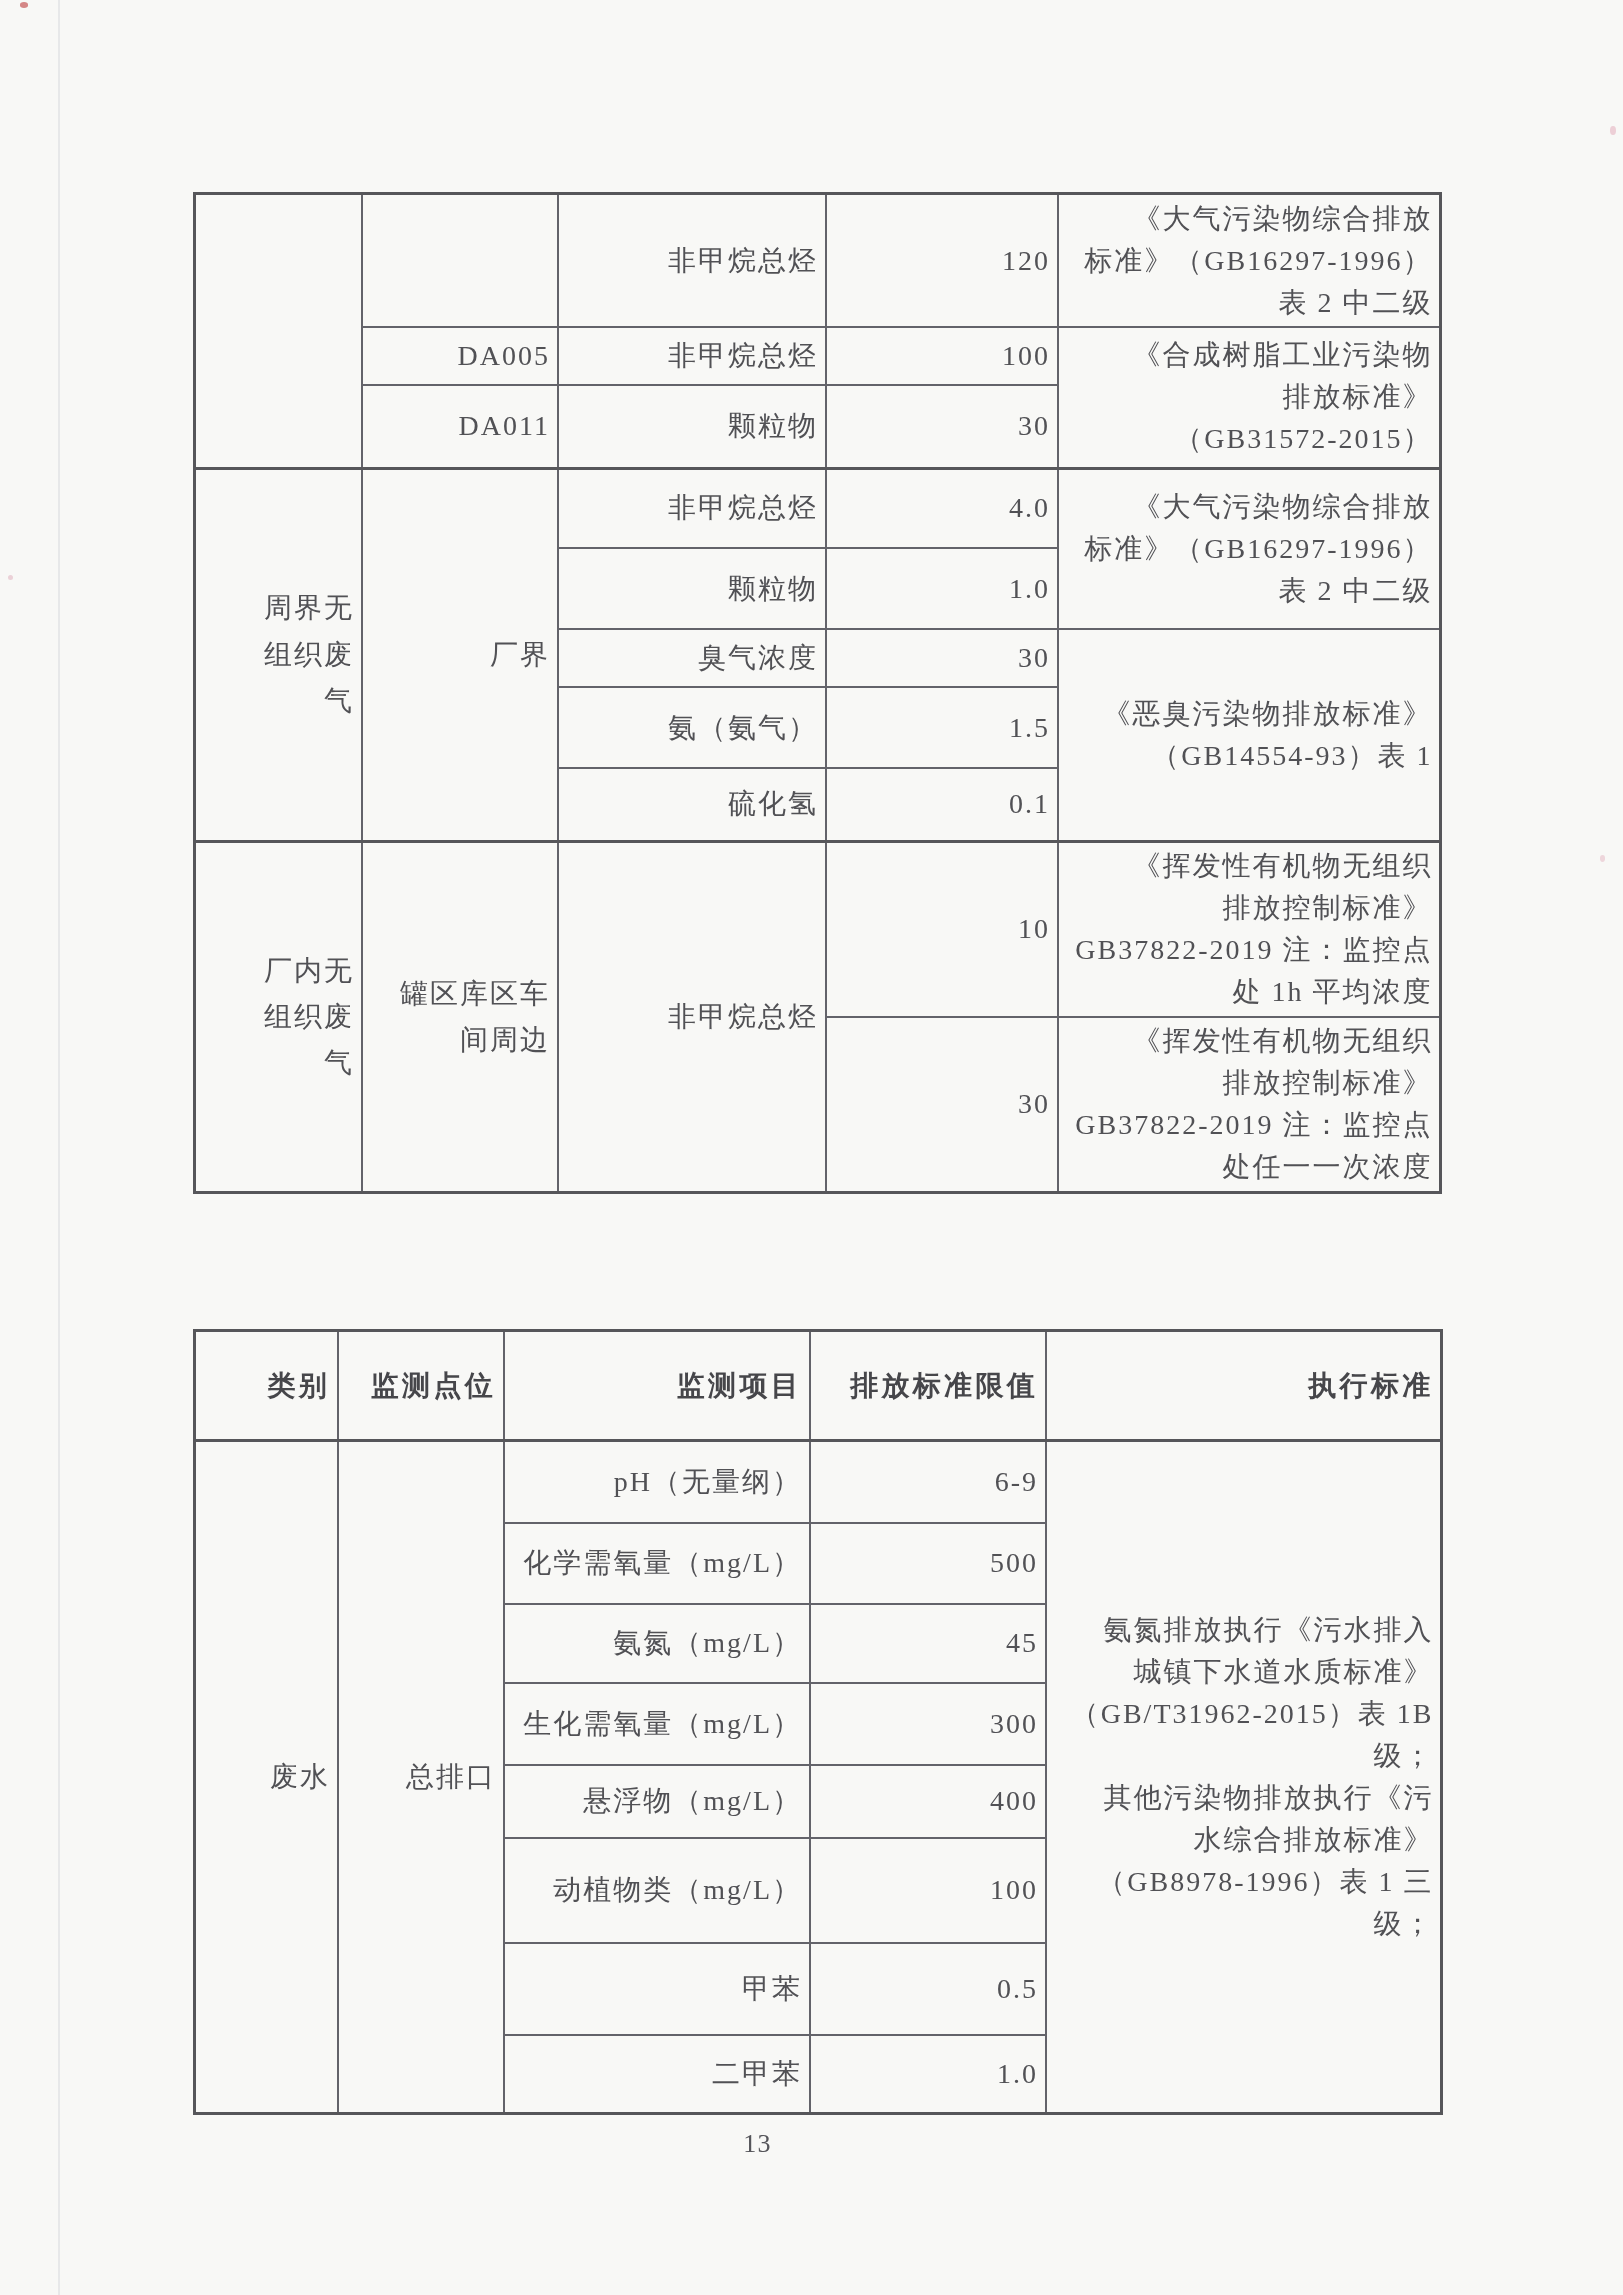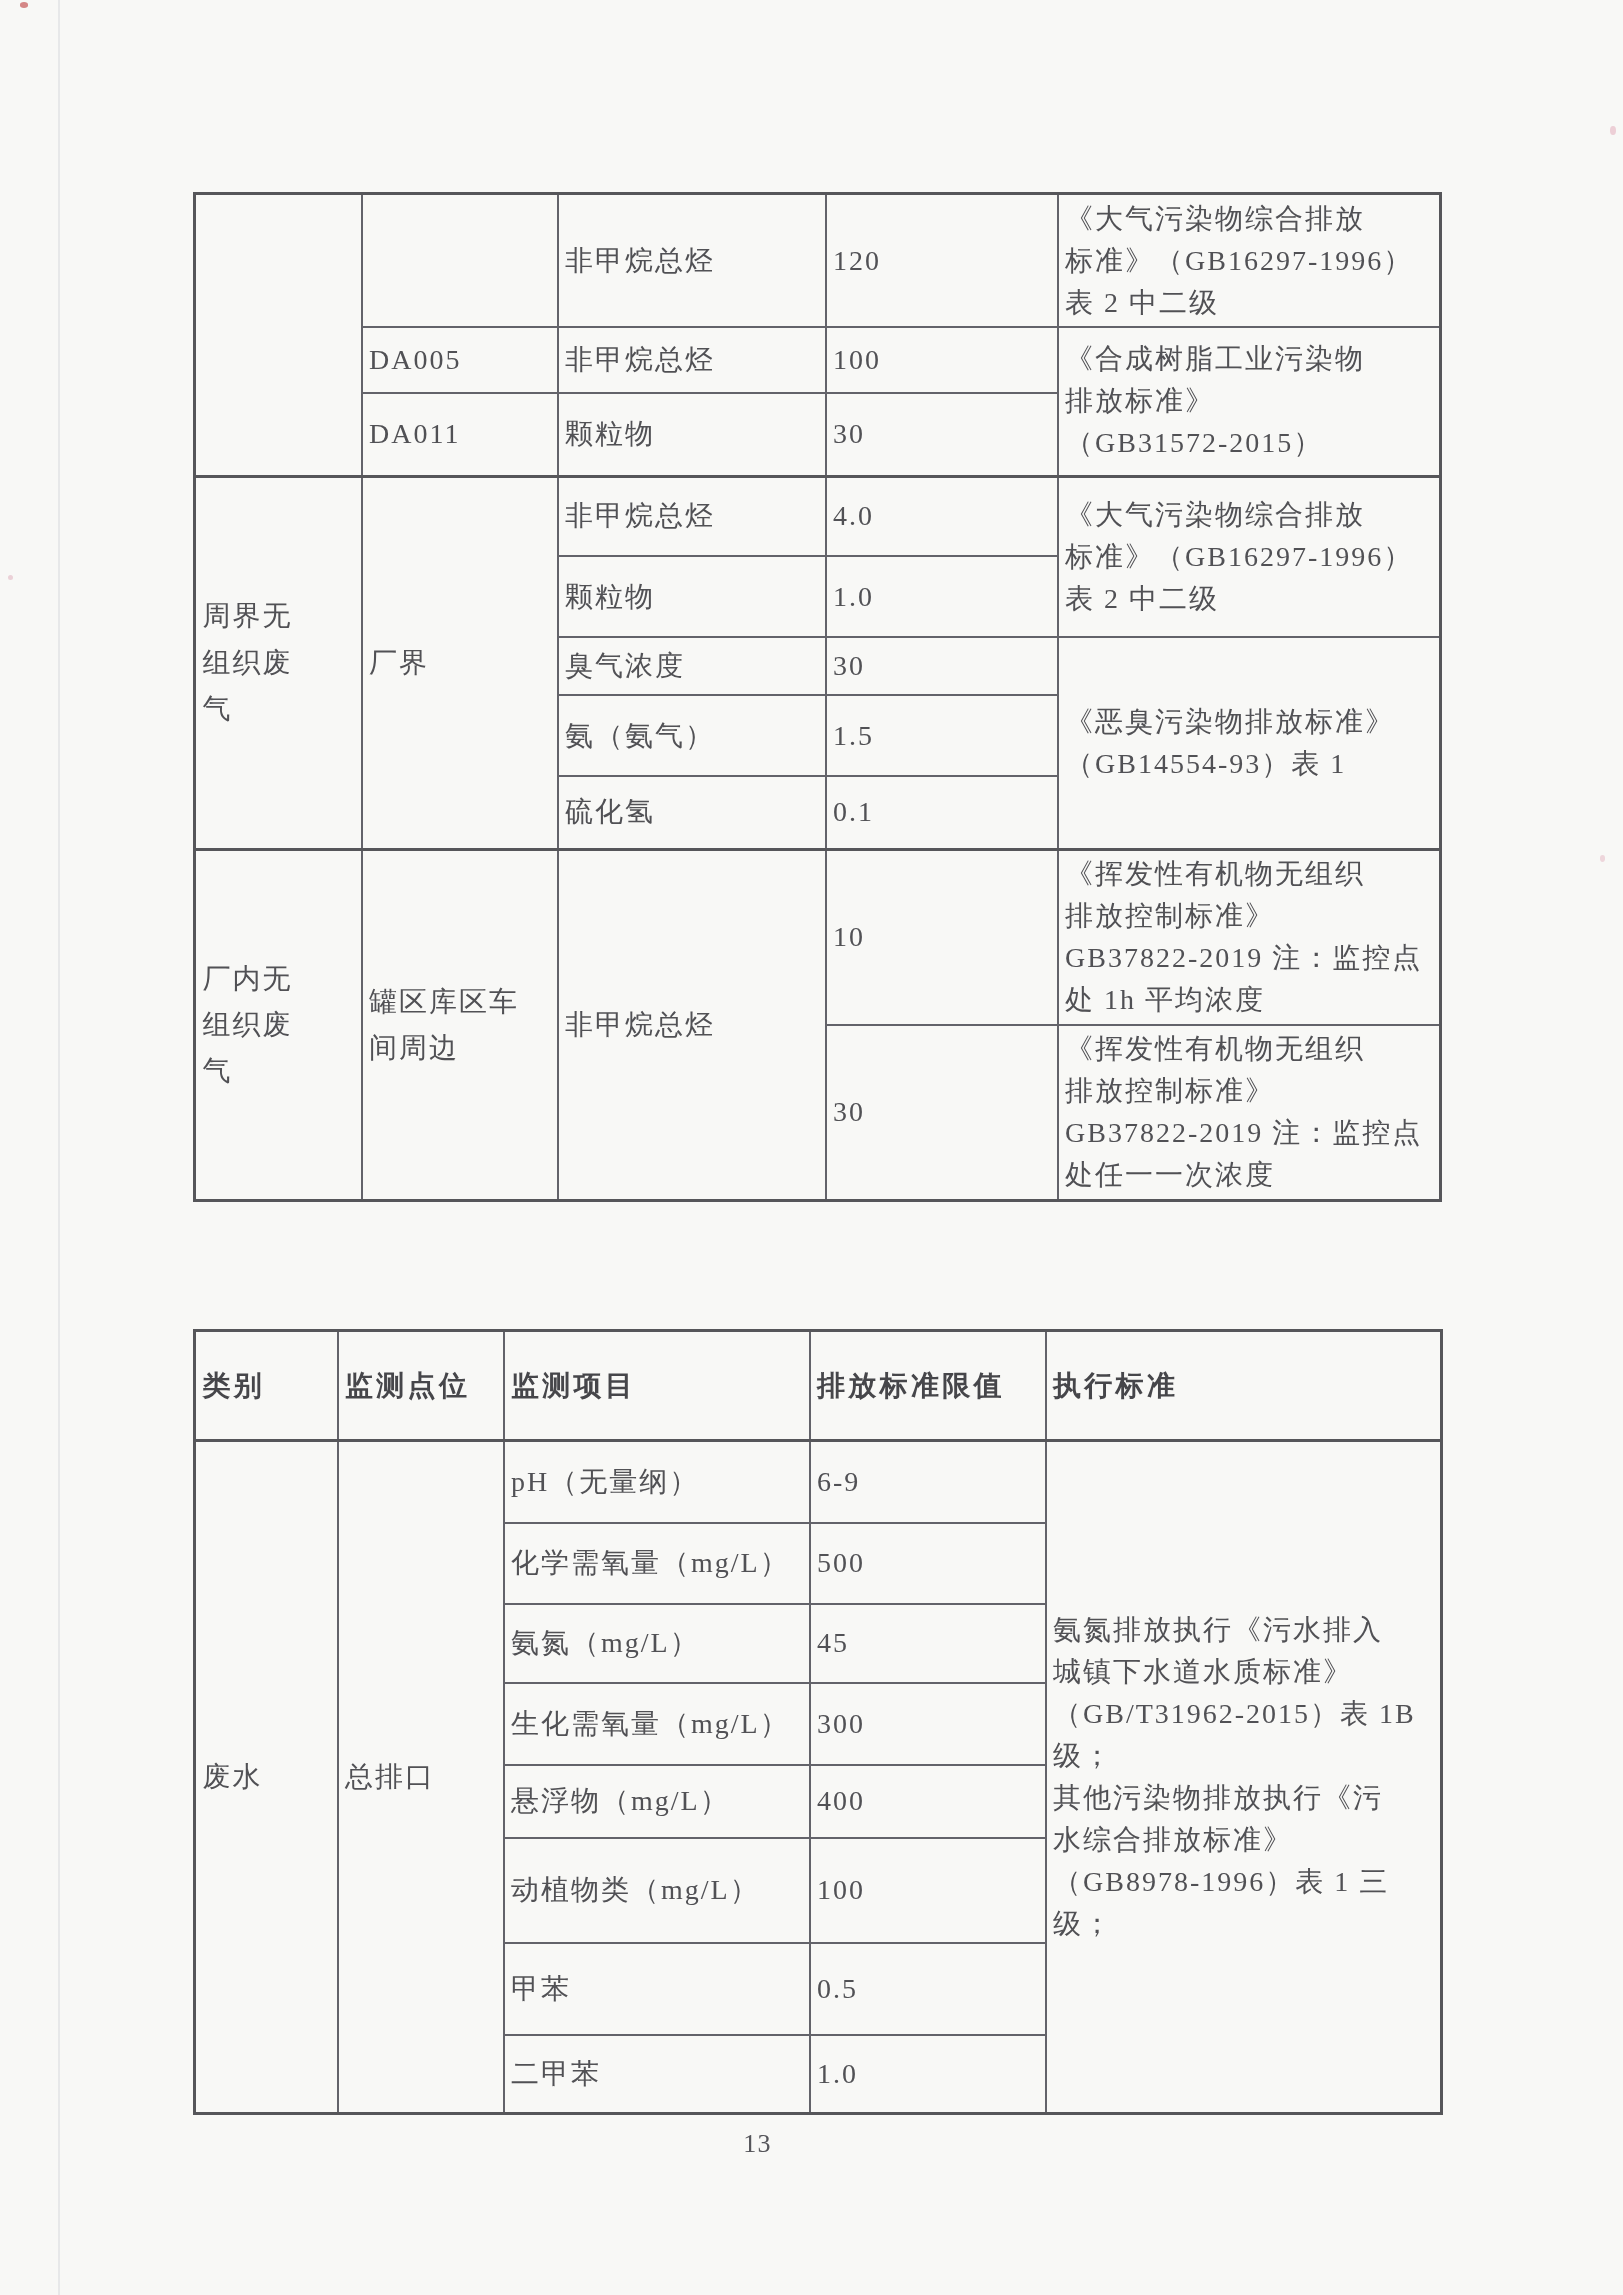--- a/index.html
+++ b/index.html
@@ -18,21 +18,21 @@
   .speck { position:absolute; border-radius:50%; opacity:0.65; }
 
   table.doc {
     position:absolute;
     border-collapse:collapse;
     table-layout:fixed;
     border:3.3px solid #56565a;
   }
   table.doc td, table.doc th {
     border:2px solid #63636a;
-    text-align:left;
+    text-align:right;
     vertical-align:middle;
     font-size:28px;
     letter-spacing:2px;
     padding:2.6px 6.5px;
     font-weight:normal;
   }
   tr.sec td { border-top:3.3px solid #56565a; }
   table.doc tr.head th {
     border-bottom:3.3px solid #56565a;
     font-family:"Liberation Sans", sans-serif;
@@ -91,21 +91,21 @@
     <tbody>
         <tr style="height:129px">
       <td rowspan="3" class="cat"></td>
       <td></td>
       <td>非甲烷总烃</td>
       <td>120</td>
       <td class="std">《大气污染物综合排放
 标准》（GB16297-1996）
 表 2 中二级</td>
     </tr>
-    <tr style="height:66px">
+    <tr style="height:58px">
       <td>DA005</td>
       <td>非甲烷总烃</td>
       <td>100</td>
       <td rowspan="2" class="std">《合成树脂工业污染物
 排放标准》
 （GB31572-2015）</td>
     </tr>
     <tr style="height:83px">
       <td>DA011</td>
       <td>颗粒物</td>

